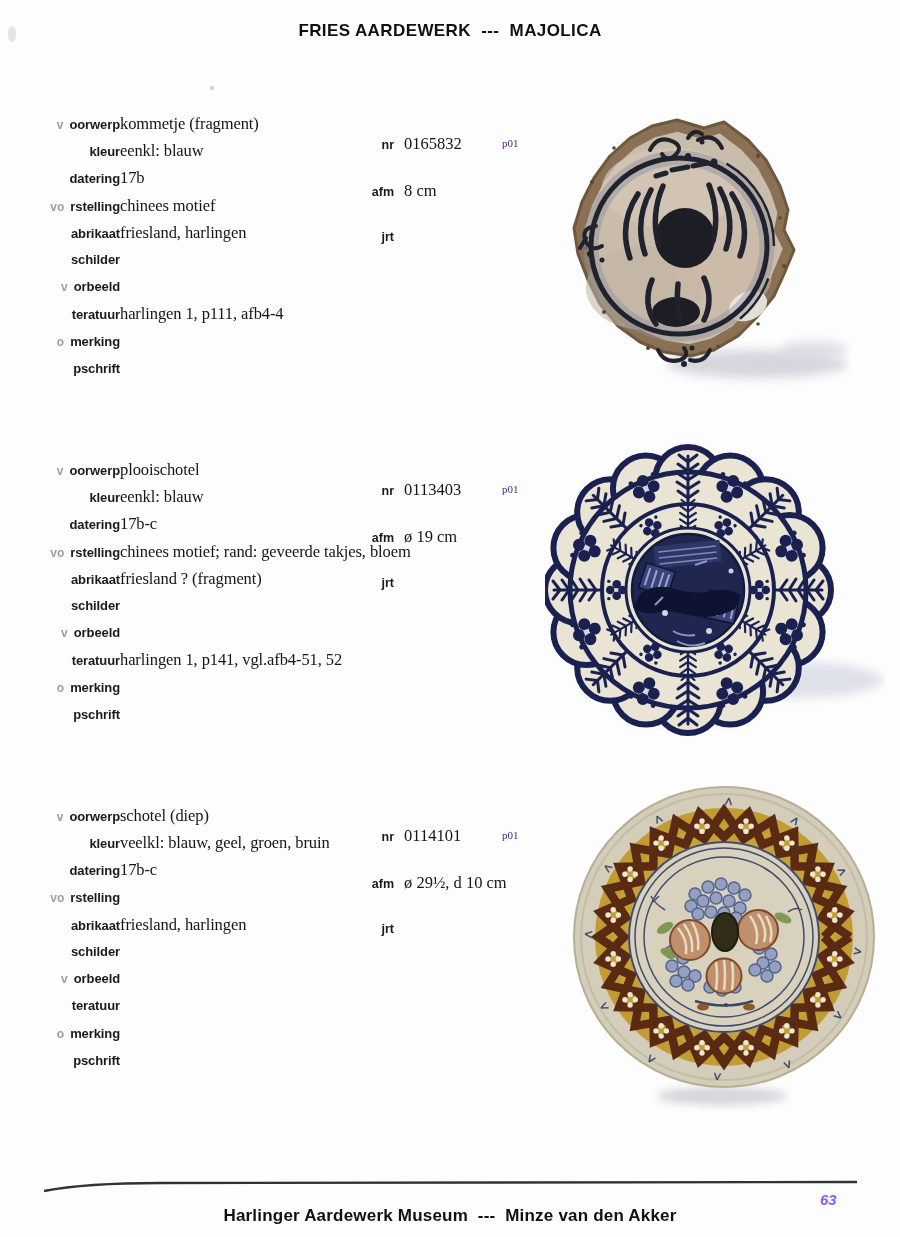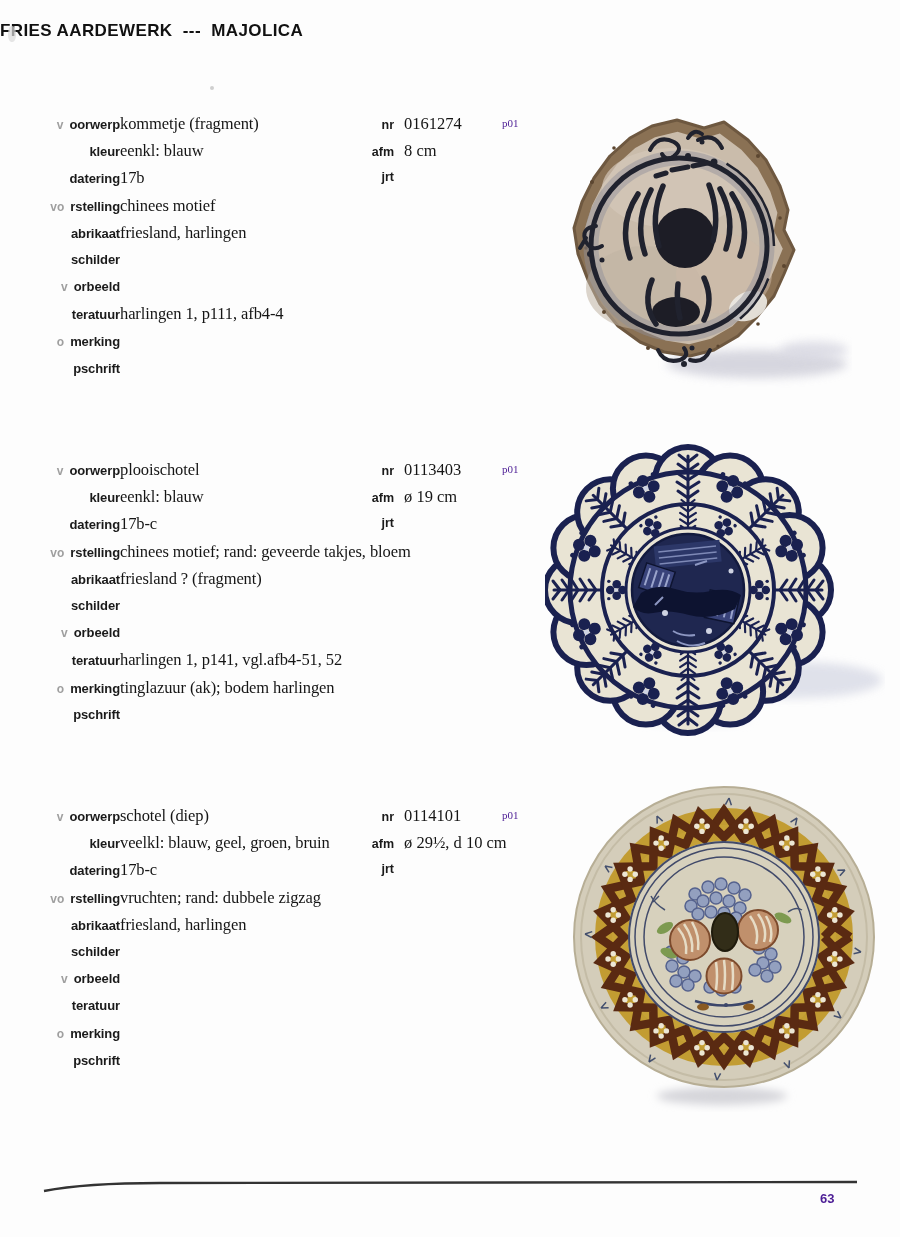--- a/index.html
+++ b/index.html
@@ -1,33 +1,33 @@
 <!DOCTYPE html>
 <html><head>
 <meta charset="utf-8">
 <style>
   html,body{margin:0;padding:0;background:#ffffff;}
   .page{position:relative;width:900px;height:1237px;background:#fdfdfd;font-family:"Liberation Sans",sans-serif;color:#141414;overflow:hidden;}
   .pre{white-space:pre;}
-  .header-title{position:absolute;top:21px;left:0;width:100%;font-weight:bold;font-size:17px;letter-spacing:.4px;color:#111;}
+  .header-title{position:absolute;top:21px;left:0;width:100%;text-align:center;font-weight:bold;font-size:17px;letter-spacing:.4px;color:#111;}
   
   .e{position:absolute;left:30px;width:520px;}
   .r{display:flex;align-items:baseline;height:27.2px;line-height:27.2px;}
   .lc{width:90px;display:flex;justify-content:flex-end;align-items:baseline;gap:6px;}
   .cut{font-weight:bold;font-size:12px;color:#8f8f8f;opacity:.85;}
   .lb{font-weight:bold;font-size:13px;letter-spacing:-.1px;color:#1a1a1a;}
   .v{font-family:"Liberation Serif",serif;font-size:16.5px;letter-spacing:-.1px;color:#151515;white-space:pre;}
   
   .m{position:absolute;left:350px;width:250px;}
-  .mr{display:flex;align-items:baseline;height:27.2px;line-height:27.2px;position:relative;}
+  .mr{display:flex;align-items:baseline;height:27.2px;line-height:27.2px;position:relative;margin-top:20px;}
   .ml{width:44px;text-align:right;font-weight:bold;font-size:12.5px;color:#1a1a1a;}
   .mv{margin-left:10px;font-family:"Liberation Serif",serif;font-size:16.5px;color:#151515;white-space:pre;}
   .pc{position:absolute;left:152px;font-family:"Liberation Serif",serif;font-size:11px;color:#4c1d95;}
   .photo{position:absolute;}
-  .pagenum{position:absolute;left:820px;top:1191px;font-weight:bold;font-size:13px;color:#4c1d95;}
+  .pagenum{position:absolute;left:820px;top:1191px;font-weight:bold;font-size:15px;color:#8b5cf6;font-style:italic;}
   .footer-title{position:absolute;top:1206px;left:0;width:100%;text-align:center;font-weight:bold;font-size:17px;letter-spacing:.2px;color:#111;}
   .rule{position:absolute;left:30px;top:1178px;}
   .smudge{position:absolute;left:8px;top:26px;width:8px;height:16px;background:#dadada;border-radius:45%;opacity:.7;}
   .speck{position:absolute;left:210px;top:86px;width:4px;height:4px;background:#cfcfcf;border-radius:50%;}
 </style>
 </head>
 <body>
 
 <div class="page">
 
@@ -102,21 +102,21 @@
         <span class="lc">
           <span class="cut"></span>
           <span class="lb">pschrift</span>
         </span>
         <span class="v"></span>
       </div>
   </section>
   <aside class="m" style="top:110px">
     <div class="mr">
         <span class="ml">nr</span>
-        <span class="mv">0161274</span>
+        <span class="mv">0165832</span>
         <span class="pc">p01</span>
       </div>
     <div class="mr">
         <span class="ml">afm</span>
         <span class="mv">8 cm</span>
       </div>
     <div class="mr">
         <span class="ml">jrt</span>
         <span class="mv"></span>
       </div>
@@ -245,21 +245,20 @@
           <span class="cut"></span>
           <span class="lb">teratuur</span>
         </span>
         <span class="v">harlingen 1, p141, vgl.afb4-51, 52</span>
       </div>
     <div class="r">
         <span class="lc">
           <span class="cut">o</span>
           <span class="lb">merking</span>
         </span>
-        <span class="v">tinglazuur (ak); bodem harlingen</span>
       </div>
     <div class="r">
         <span class="lc">
           <span class="cut"></span>
           <span class="lb">pschrift</span>
         </span>
         <span class="v"></span>
       </div>
   </section>
   <aside class="m" style="top:456px">
@@ -394,21 +393,20 @@
           <span class="cut"></span>
           <span class="lb">datering</span>
         </span>
         <span class="v">17b-c</span>
       </div>
     <div class="r">
         <span class="lc">
           <span class="cut">vo</span>
           <span class="lb">rstelling</span>
         </span>
-        <span class="v">vruchten; rand: dubbele zigzag</span>
       </div>
     <div class="r">
         <span class="lc">
           <span class="cut"></span>
           <span class="lb">abrikaat</span>
         </span>
         <span class="v">friesland, harlingen</span>
       </div>
     <div class="r">
         <span class="lc">
@@ -565,14 +563,15 @@
         <ellipse cx="204" cy="225" rx="6" ry="3.5" fill="#8a5a22"></ellipse>
         <circle cx="181" cy="223" r="2" fill="#3c466a"></circle>
       </g>
     </svg>
   </div>
 
   <svg class="rule" width="840" height="20" viewBox="0 0 840 20">
     <path d="M14,13 C45,7 80,5 130,5 L827,4" fill="none" stroke="#333333" stroke-width="2.4"></path>
   </svg>
   <div class="pagenum">63</div>
+  <div class="footer-title pre">Harlinger Aardewerk Museum  ---  Minze van den Akker</div>
 
 </div>
 
 </body></html>

